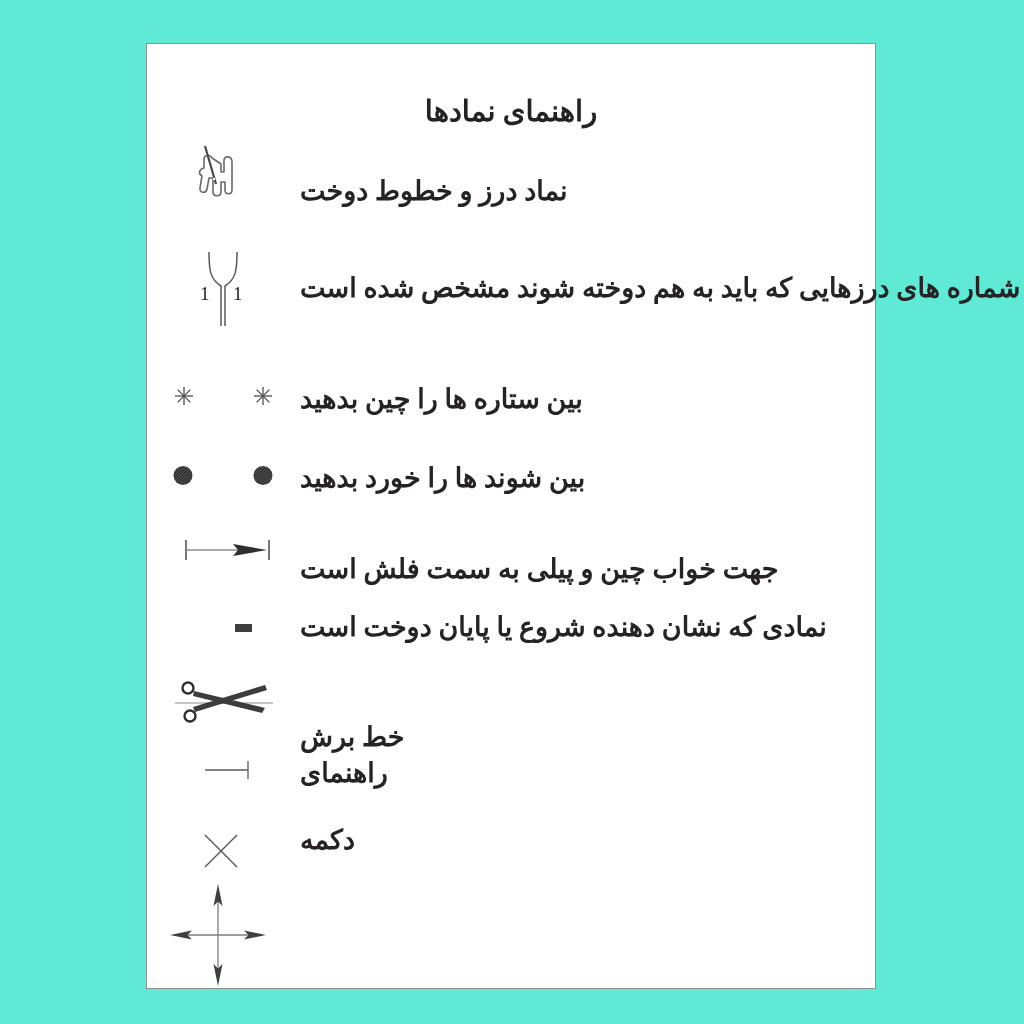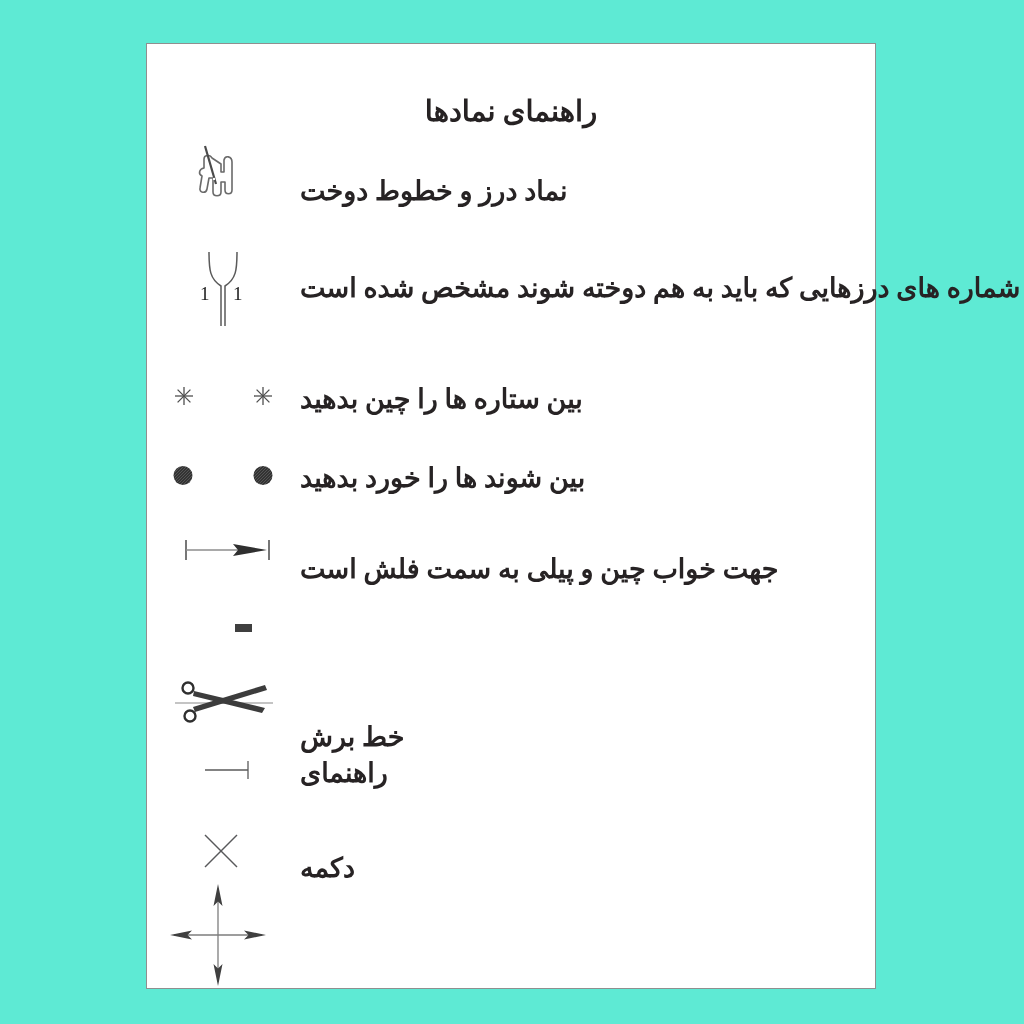--- a/index.html
+++ b/index.html
@@ -75,41 +75,42 @@
 
   <svg class="icon" style="left:181px;top:538px;" width="92" height="24" viewBox="0 0 92 24">
     <line x1="5" y1="2" x2="5" y2="22" stroke="#4a4a4a" stroke-width="1.5"></line>
     <line x1="88" y1="2" x2="88" y2="22" stroke="#4a4a4a" stroke-width="1.5"></line>
     <line x1="5" y1="12" x2="78" y2="12" stroke="#8c8c8c" stroke-width="1.5"></line>
     <path d="M 52,6 L 86,12 L 52,18 L 57,12 Z" fill="#2f2f2f"></path>
   </svg>
   <div class="row-label" style="top:537px;margin-top:16px;">جهت خواب چین و پیلی به سمت فلش است</div>
 
   <div class="start-end-rect"></div>
+  <div class="row-label" style="top:611px;">نمادی که نشان دهنده شروع یا پایان دوخت است</div>
 
   <svg class="icon" style="left:173px;top:681px;" width="102" height="42" viewBox="0 0 102 42">
     <line x1="2" y1="22" x2="100" y2="22" stroke="#8a8a8a" stroke-width="1.2"></line>
     <path d="M 21,10 L 92,27 L 89,32 L 20,15 Z" fill="#3c3c3c"></path>
     <path d="M 20,26 L 92,4 L 94,9 L 22,31 Z" fill="#3c3c3c"></path>
     <circle cx="15" cy="7" r="5.5" fill="none" stroke="#2f2f2f" stroke-width="2.4"></circle>
     <circle cx="17" cy="35" r="5.5" fill="none" stroke="#2f2f2f" stroke-width="2.4"></circle>
   </svg>
   <div class="row-label" style="top:721px;">خط برش</div>
 
   <svg class="icon" style="left:205px;top:760px;" width="46" height="20" viewBox="0 0 46 20">
     <line x1="0" y1="10" x2="43" y2="10" stroke="#5a5a5a" stroke-width="1.3"></line>
     <line x1="43" y1="1" x2="43" y2="19" stroke="#5a5a5a" stroke-width="1.3"></line>
   </svg>
   <div class="row-label" style="top:757px;">راهنمای</div>
 
   <svg class="icon" style="left:203px;top:833px;" width="36" height="36" viewBox="0 0 36 36">
     <line x1="2" y1="2" x2="34" y2="34" stroke="#58595b" stroke-width="1.4"></line>
     <line x1="34" y1="2" x2="2" y2="34" stroke="#58595b" stroke-width="1.4"></line>
   </svg>
-  <div class="row-label" style="top:852px;">دکمه</div>
+  <div class="row-label" style="top:824px;">دکمه</div>
 
   <svg class="icon" style="left:168px;top:884px;" width="100" height="102" viewBox="0 0 100 102">
     <line x1="50" y1="6" x2="50" y2="96" stroke="#7d7d7d" stroke-width="1.3"></line>
     <line x1="6" y1="51" x2="94" y2="51" stroke="#7d7d7d" stroke-width="1.3"></line>
     <path d="M 50,0 L 45.5,22 L 50,17.5 L 54.5,22 Z" fill="#3f3f3f"></path>
     <path d="M 50,102 L 45.5,80 L 50,84.5 L 54.5,80 Z" fill="#3f3f3f"></path>
     <path d="M 2,51 L 24,46.5 L 19.5,51 L 24,55.5 Z" fill="#3f3f3f"></path>
     <path d="M 98,51 L 76,46.5 L 80.5,51 L 76,55.5 Z" fill="#3f3f3f"></path>
   </svg>
 

